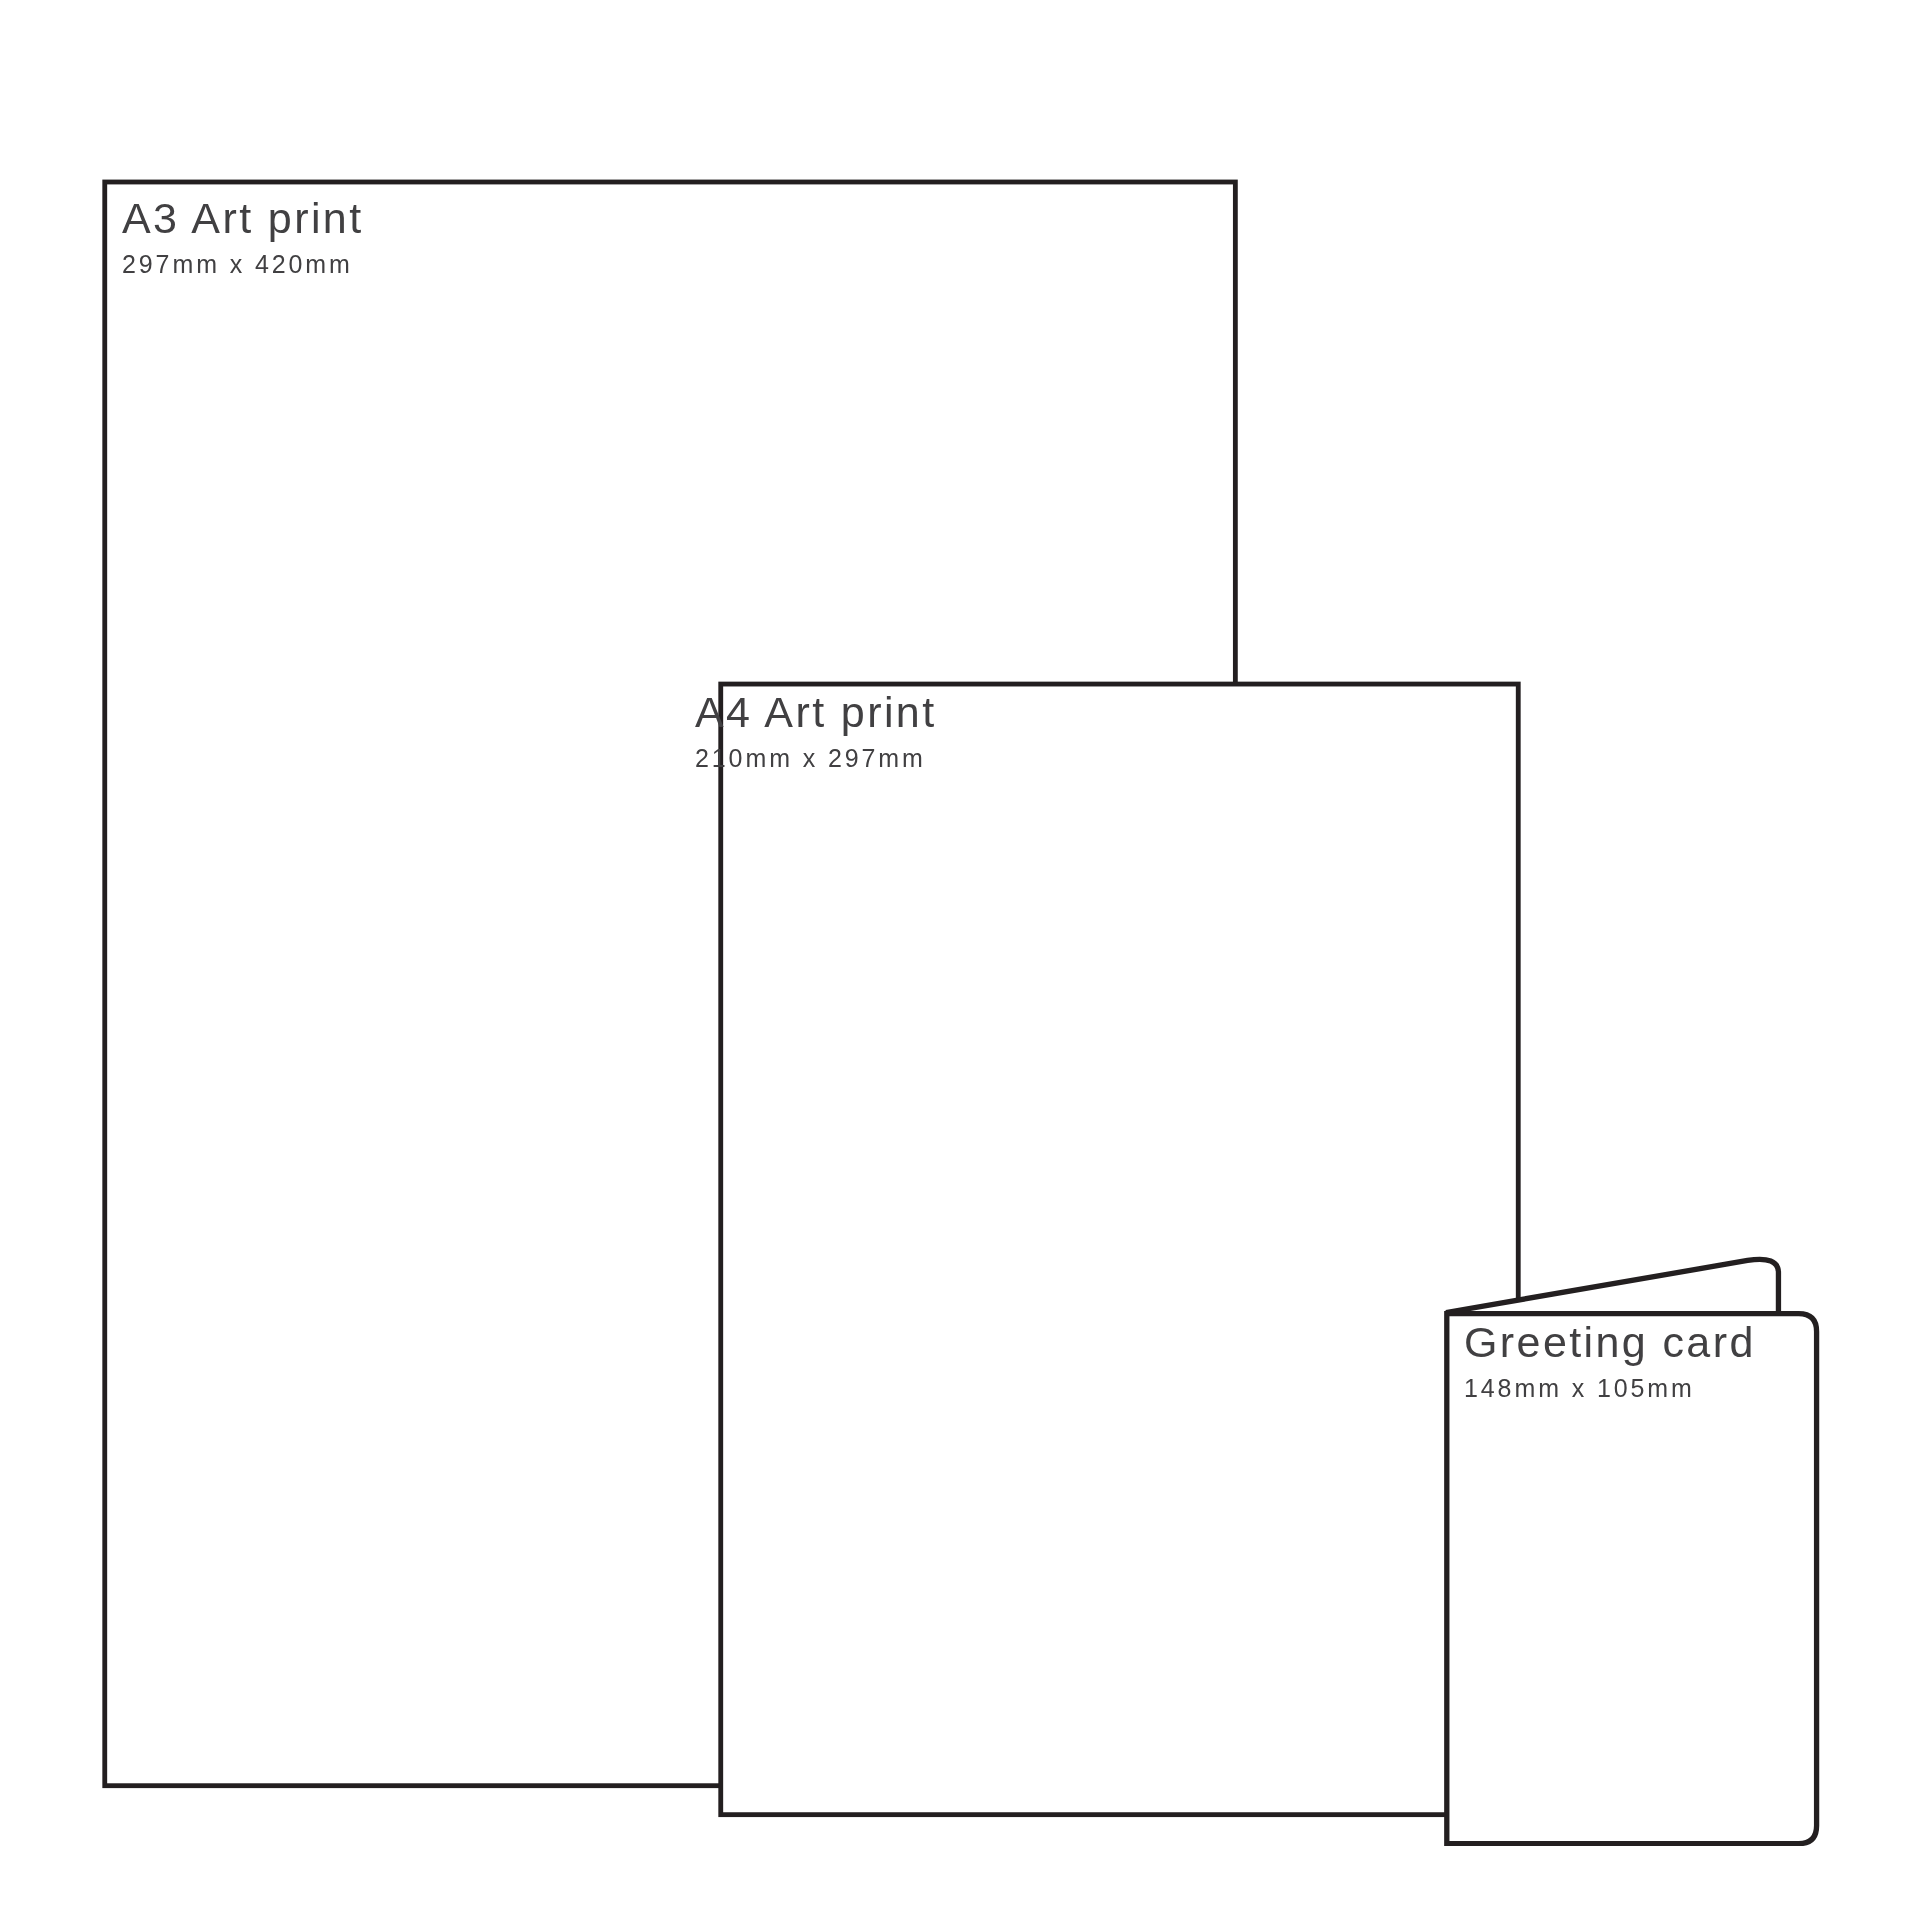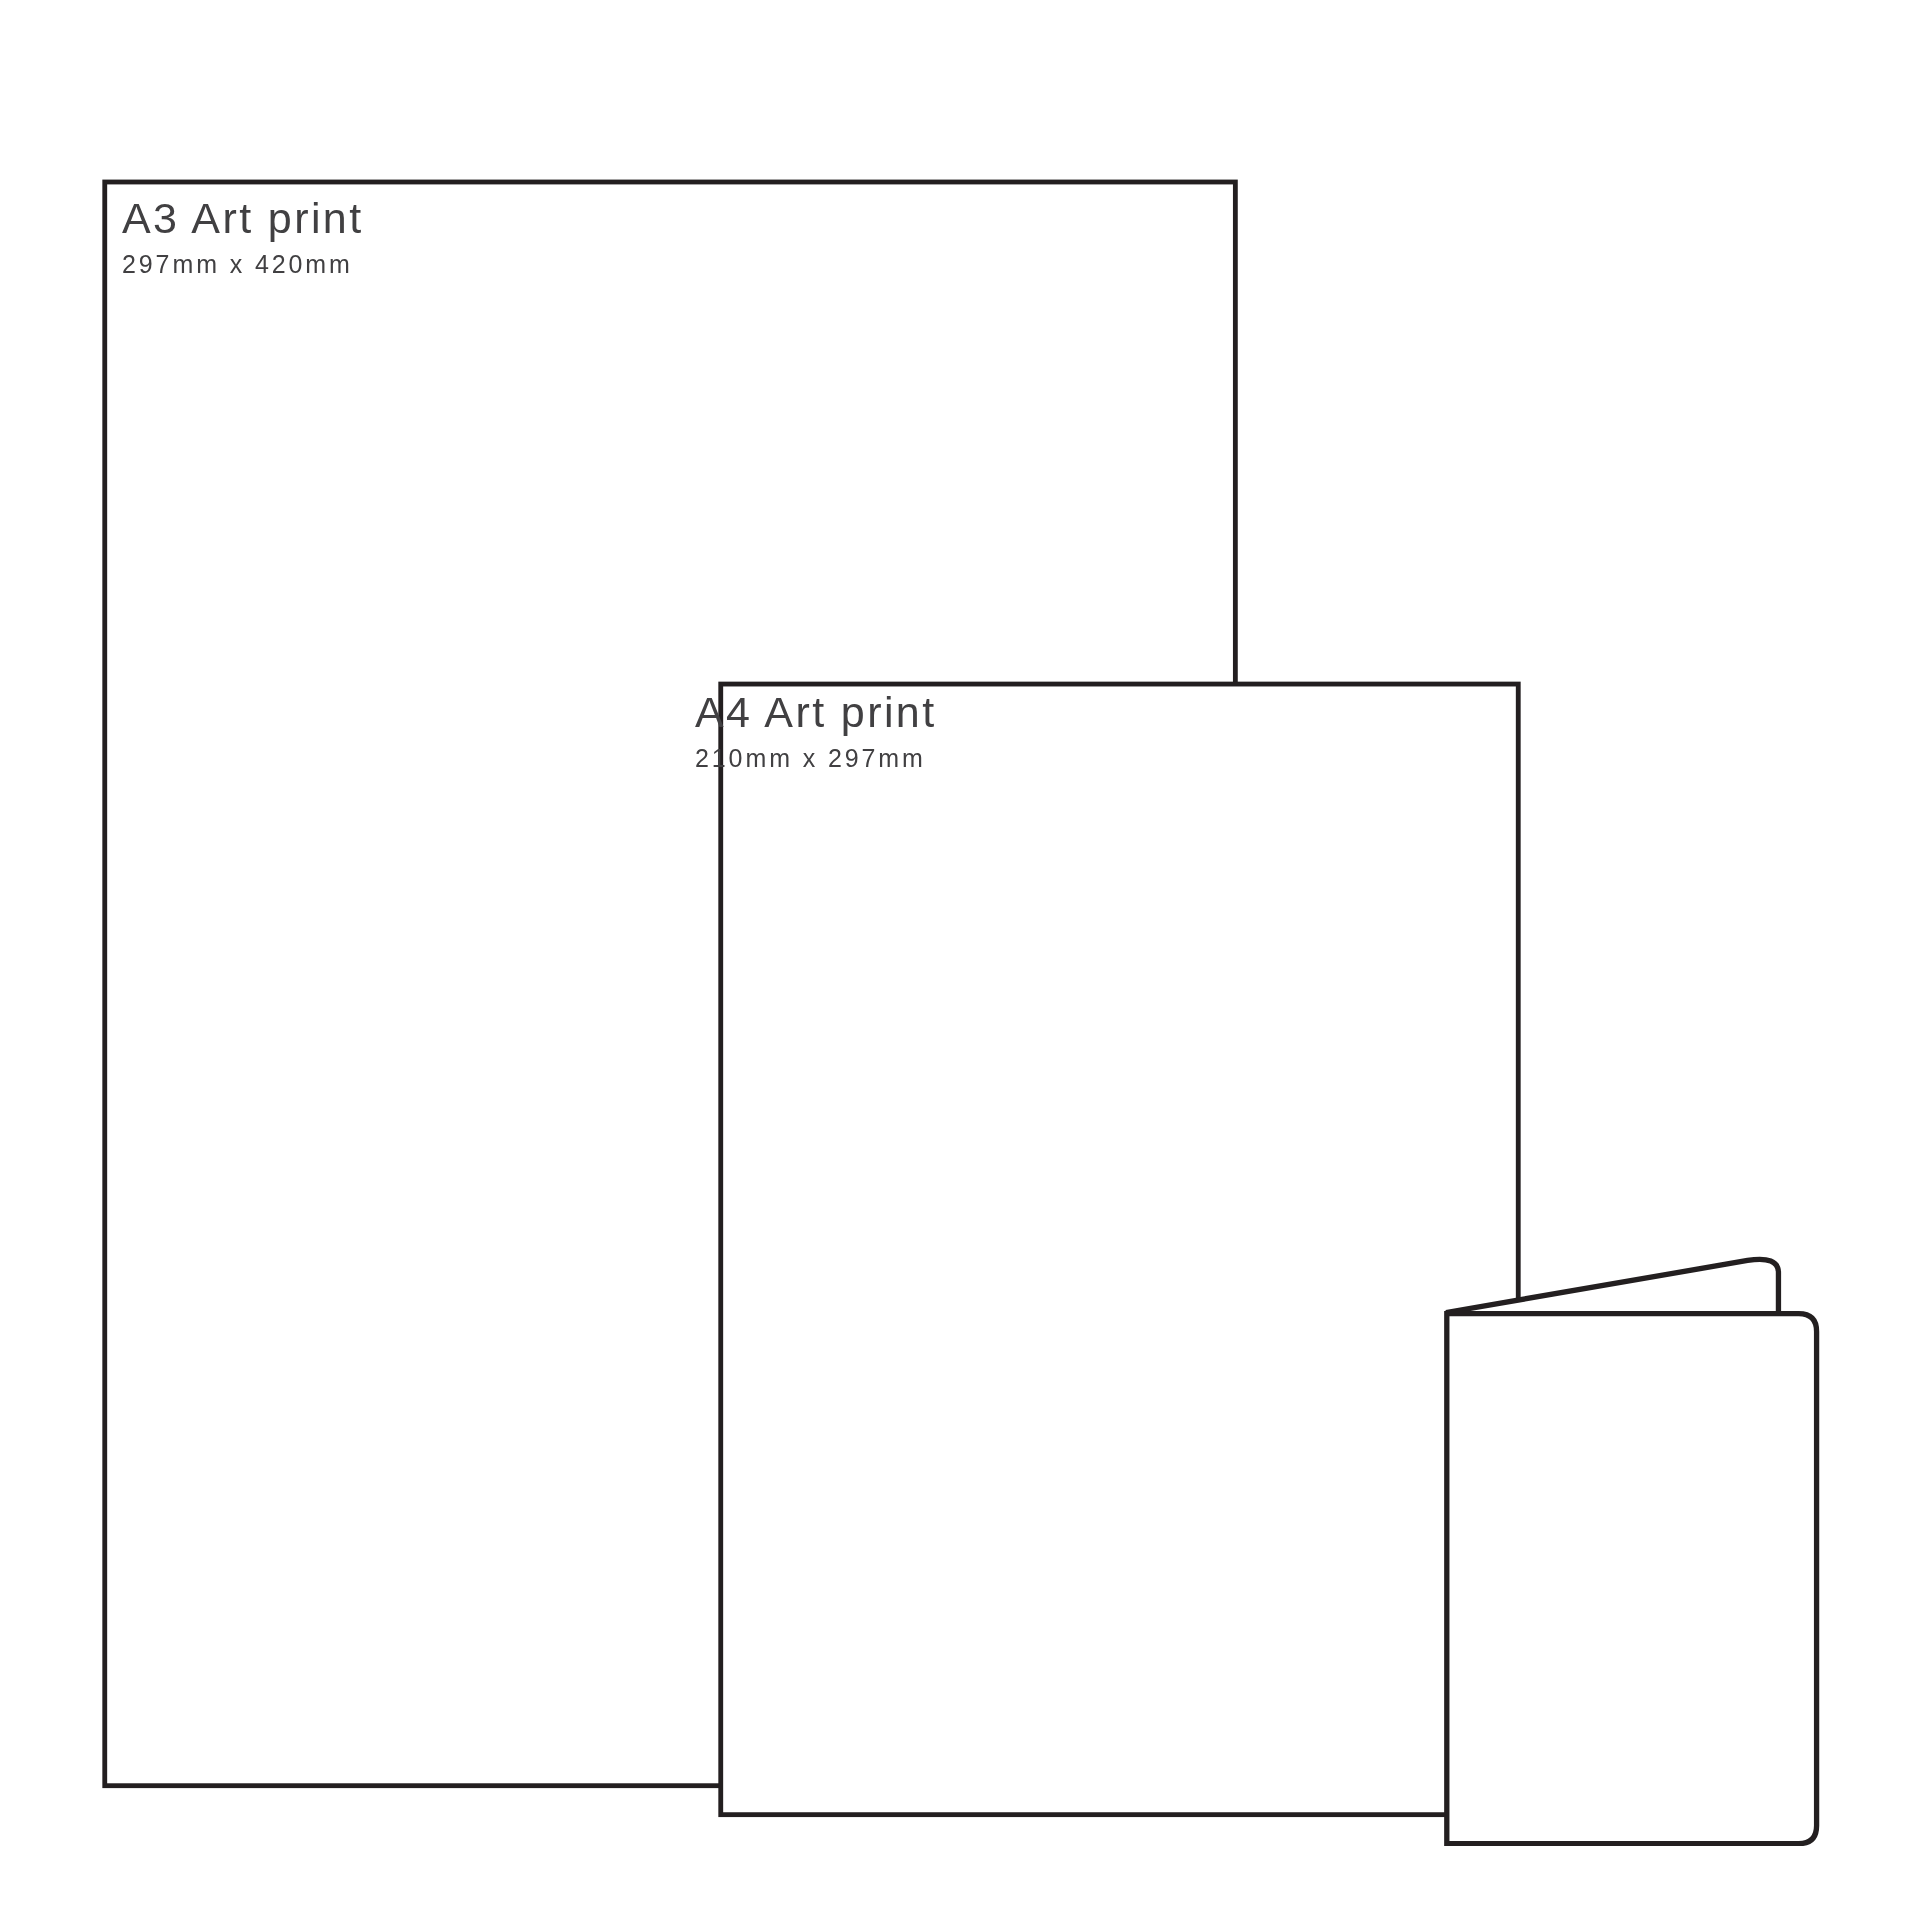--- a/index.html
+++ b/index.html
@@ -81,15 +81,19 @@
   <div class="label label-a3">
     <span class="title">A3 Art print</span>
     <span class="dims">297mm x 420mm</span>
   </div>
 
   <div class="label label-a4">
     <span class="title">A4 Art print</span>
     <span class="dims">210mm x 297mm</span>
   </div>
 
+  <div class="label label-card">
+    <span class="title">Greeting card</span>
+    <span class="dims">148mm x 105mm</span>
+  </div>
 
 </div>
 
 
 </body></html>

